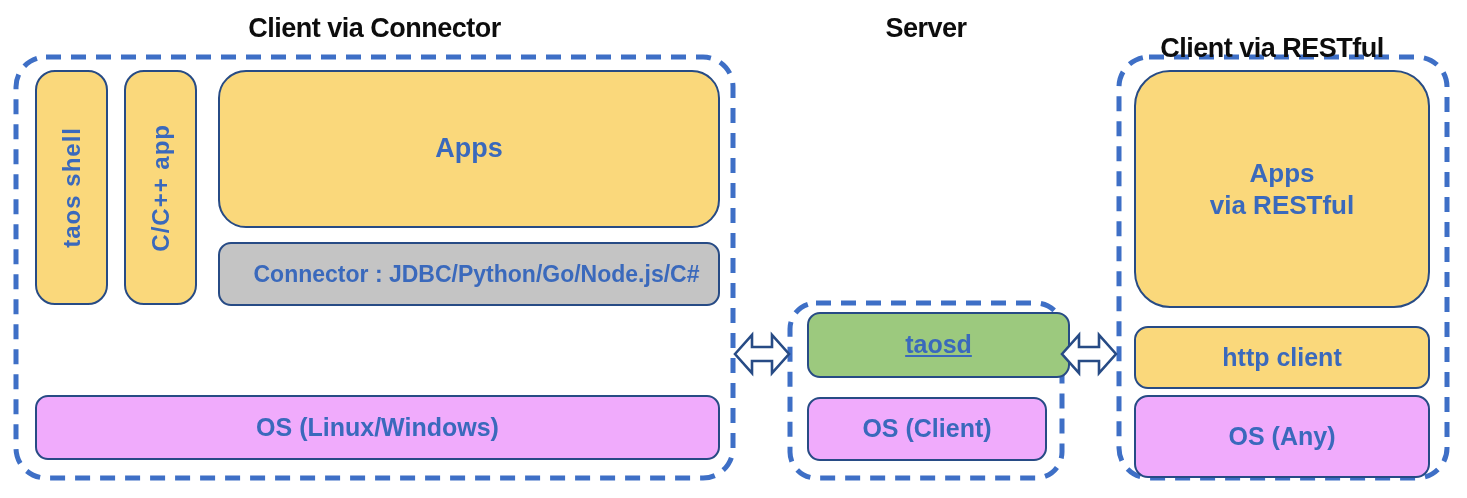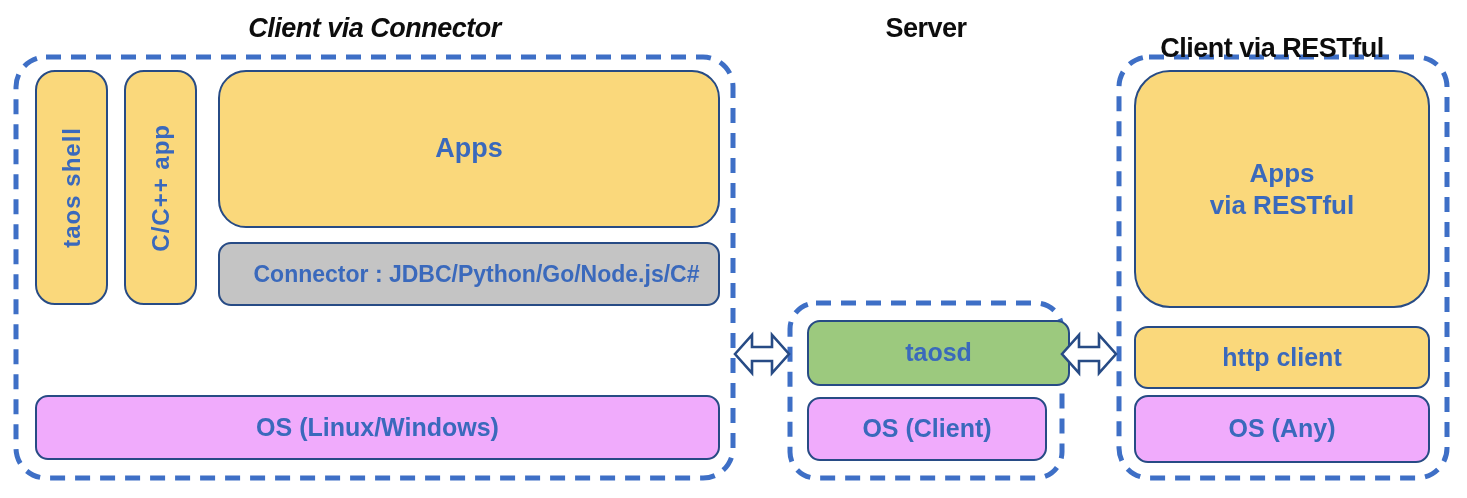--- a/index.html
+++ b/index.html
@@ -8,21 +8,21 @@
     width:1467px; height:498px;
     background:#ffffff;
     font-family:"Liberation Sans", sans-serif;
     overflow:hidden;
   }
   .title {
     position:absolute; top:13px;
     font-weight:bold; font-size:27px; color:#0d0d0d;
     text-align:center; letter-spacing:-0.5px;
   }
-  .title.left   { left:16px;   width:717px;font-style:italic; }
+  .title.left   { left:16px;   width:717px; }
   .title.server { left:790px;  width:272px; }
   .title.right  { left:1108px; width:328px;margin-top:20px; }
 
   .dash-layer { position:absolute; left:0; top:0; width:1467px; height:498px; }
 
   .box {
     position:absolute; box-sizing:border-box;
     border:2.5px solid #274b85;
     display:flex; align-items:center; justify-content:center;
     font-weight:bold; color:#3a69bc; font-size:25px;
@@ -36,27 +36,27 @@
 
   
   .b-taos-shell { left:35px;  top:70px;  width:73px;  height:235px; border-radius:20px; }
   .b-cpp-app    { left:124px; top:70px;  width:73px;  height:235px; border-radius:20px; }
   .b-apps       { left:218px; top:70px;  width:502px; height:158px; border-radius:28px; font-size:27px; }
   .b-connector  { left:218px; top:242px; width:502px; height:64px;  border-radius:13px; font-size:23px; }
   .b-taosc      { left:35px;  top:320px; width:685px; height:65px;  border-radius:13px; }
   .b-os-left    { left:35px;  top:395px; width:685px; height:65px;  border-radius:13px; }
 
   
-  .b-taosd      { left:807px; top:320px; width:263px; height:66px;  border-radius:13px; }
+  .b-taosd      { left:807px; top:312px; width:263px; height:66px;  border-radius:13px;text-decoration:underline; }
   .b-os-mid     { left:807px; top:397px; width:240px; height:64px;  border-radius:13px; }
 
   
   .b-apps-rest  { left:1134px; top:70px;  width:296px; height:238px; border-radius:36px; font-size:26px; }
   .b-http       { left:1134px; top:326px; width:296px; height:63px;  border-radius:14px; }
-  .b-os-any     { left:1134px; top:395px; width:296px; height:68px;  border-radius:14px; }
+  .b-os-any     { left:1134px; top:395px; width:296px; height:83px;  border-radius:14px; }
 
   .vtext {
     writing-mode:vertical-rl;
     transform:rotate(180deg);
     font-size:24px; letter-spacing:1px;
   }
 
   .arrow { position:absolute; width:58px; height:46px; }
   .arrow.a-left  { left:733px;  top:331px; }
   .arrow.a-right { left:1060px; top:331px; }

